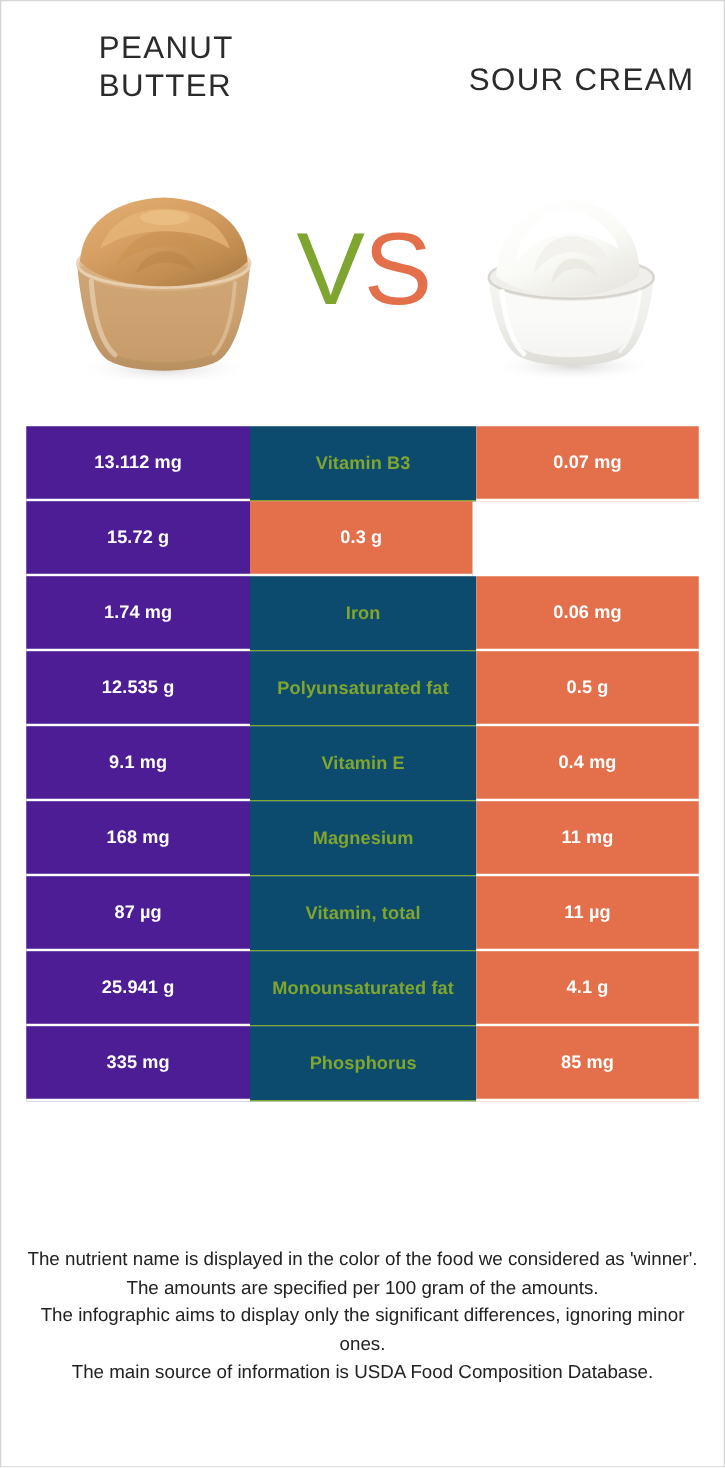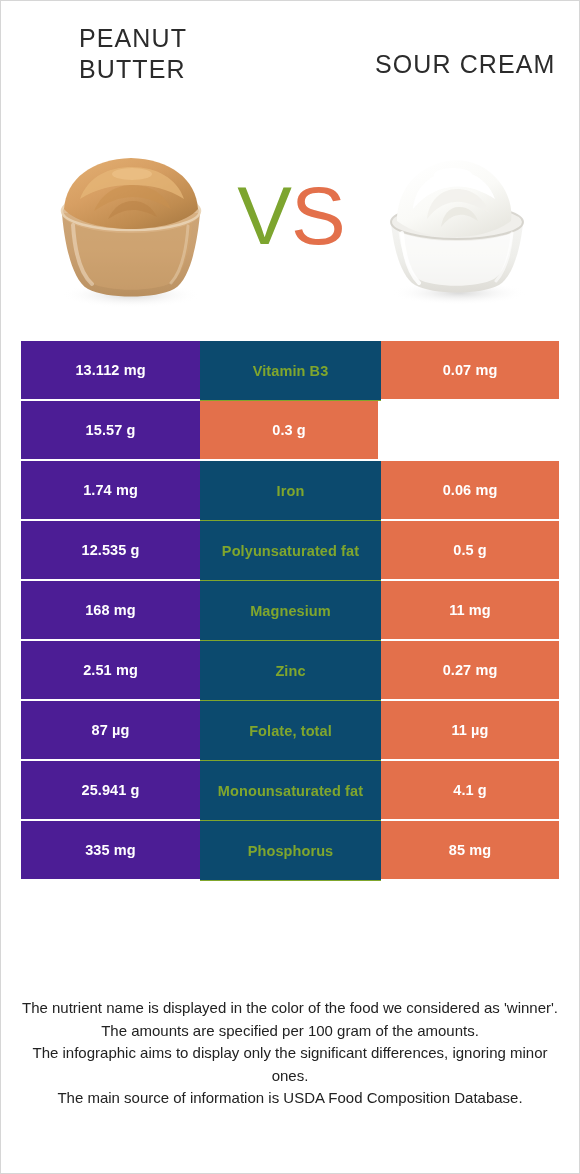--- a/index.html
+++ b/index.html
@@ -248,55 +248,55 @@
 
   <div class="table">
       <div class="row">
         <div class="cell cell-left">13.112 mg</div>
         <div class="cell cell-mid">
           <span class="label-green">Vitamin B3</span>
         </div>
         <div class="cell cell-right">0.07 mg</div>
       </div>
       <div class="row">
-        <div class="cell cell-left">15.57 g</div>
+        <div class="cell cell-left">15.72 g</div>
         <div class="cell cell-right">0.3 g</div>
       </div>
       <div class="row">
         <div class="cell cell-left">1.74 mg</div>
         <div class="cell cell-mid">
           <span class="label-green">Iron</span>
         </div>
         <div class="cell cell-right">0.06 mg</div>
       </div>
       <div class="row">
         <div class="cell cell-left">12.535 g</div>
         <div class="cell cell-mid">
           <span class="label-green">Polyunsaturated fat</span>
         </div>
         <div class="cell cell-right">0.5 g</div>
       </div>
       <div class="row">
+        <div class="cell cell-left">9.1 mg</div>
+        <div class="cell cell-mid">
+          <span class="label-green">Vitamin E</span>
+        </div>
+        <div class="cell cell-right">0.4 mg</div>
+      </div>
+      <div class="row">
         <div class="cell cell-left">168 mg</div>
         <div class="cell cell-mid">
           <span class="label-green">Magnesium</span>
         </div>
         <div class="cell cell-right">11 mg</div>
       </div>
       <div class="row">
-        <div class="cell cell-left">2.51 mg</div>
-        <div class="cell cell-mid">
-          <span class="label-green">Zinc</span>
-        </div>
-        <div class="cell cell-right">0.27 mg</div>
-      </div>
-      <div class="row">
         <div class="cell cell-left">87 µg</div>
         <div class="cell cell-mid">
-          <span class="label-green">Folate, total</span>
+          <span class="label-green">Vitamin, total</span>
         </div>
         <div class="cell cell-right">11 µg</div>
       </div>
       <div class="row">
         <div class="cell cell-left">25.941 g</div>
         <div class="cell cell-mid">
           <span class="label-green">Monounsaturated fat</span>
         </div>
         <div class="cell cell-right">4.1 g</div>
       </div>

